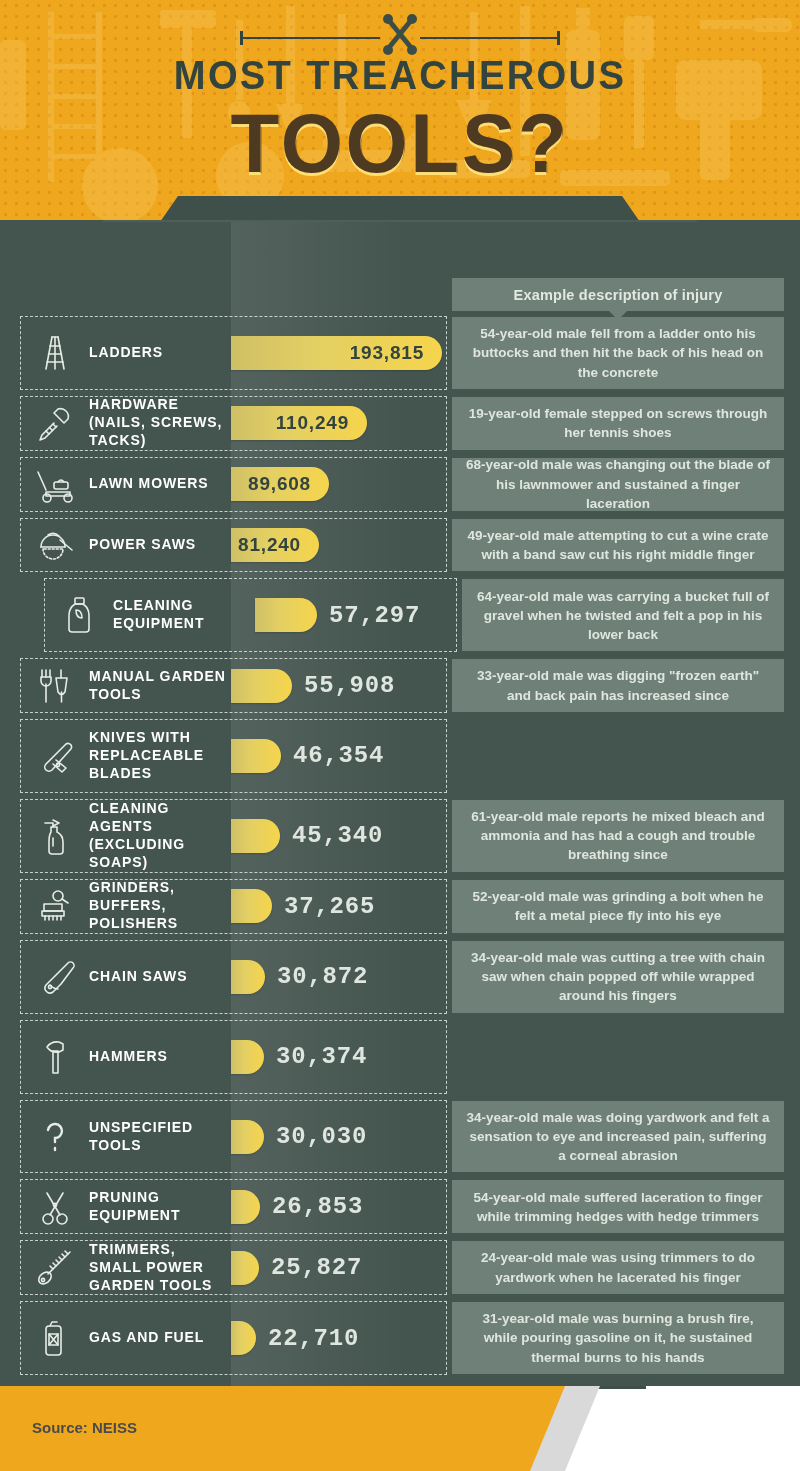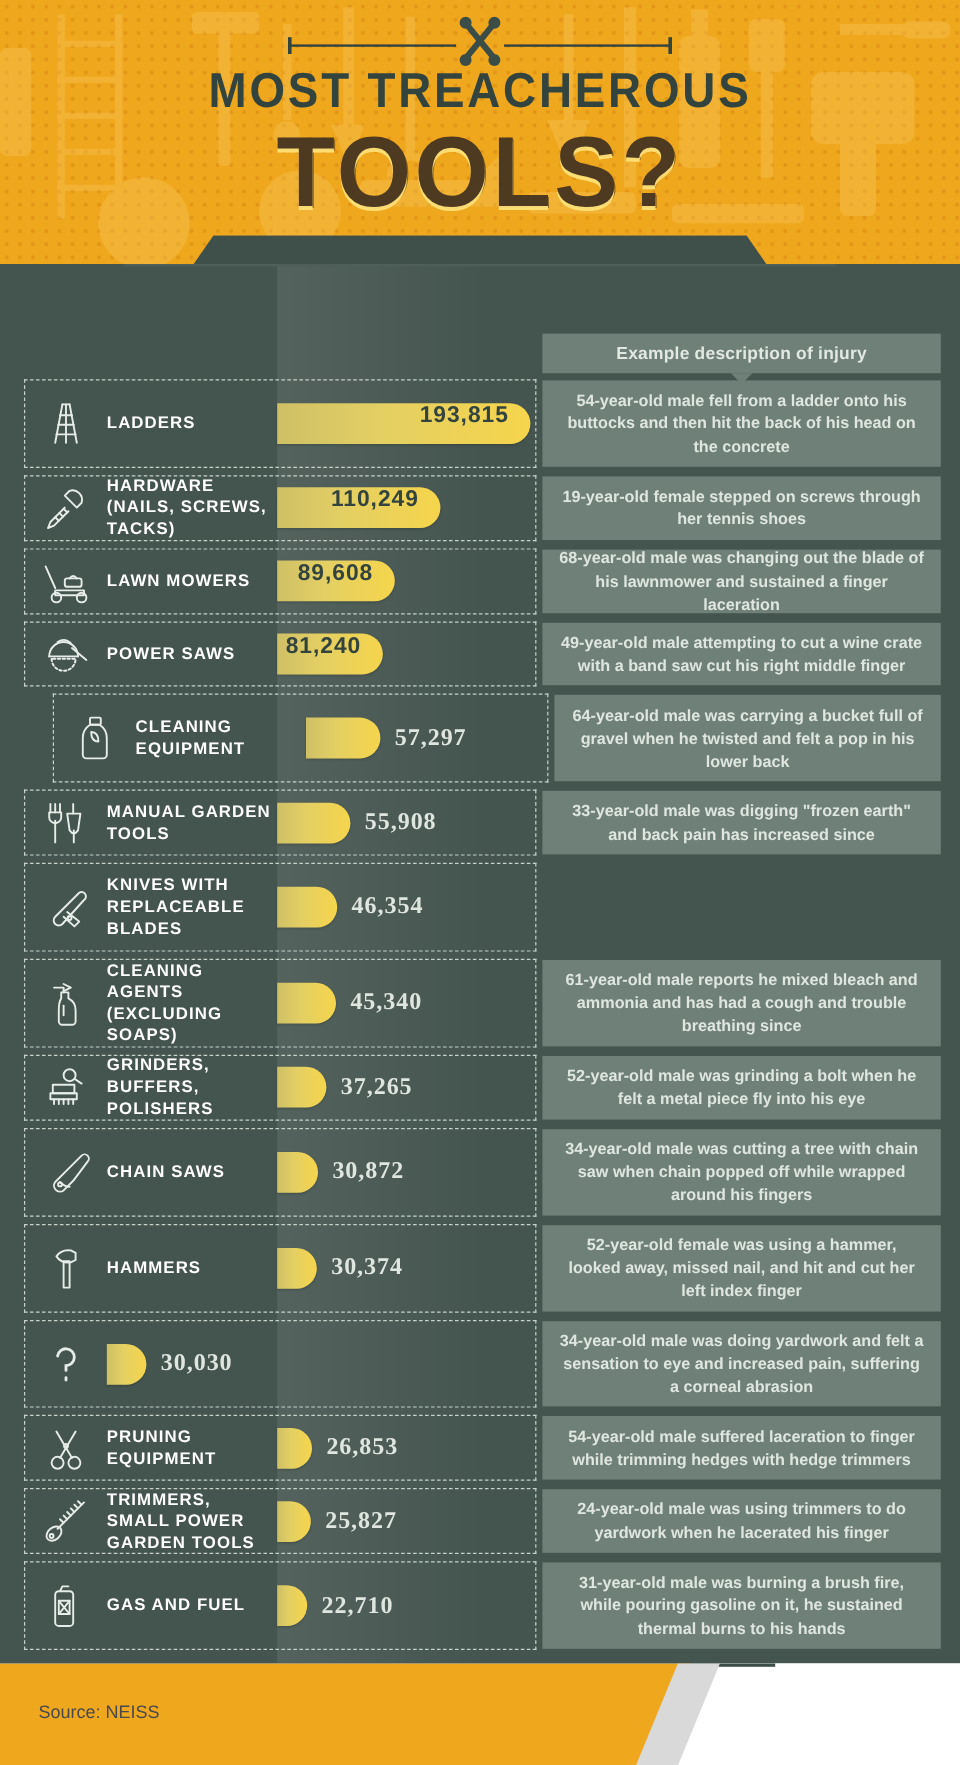--- a/index.html
+++ b/index.html
@@ -142,51 +142,51 @@
     text-transform:uppercase;
   }
   .bar-cell{
     position:relative; flex:1; height:100%;
     display:flex; align-items:center;
   }
   .bar{
     height:34px;
     border-radius:0 17px 17px 0;
     background:linear-gradient(to right, #cfc066 0%, #e3cf63 40%, #f6d54c 100%);
-    display:flex; align-items:flex-start; justify-content:flex-end;
+    display:flex; align-items:center; justify-content:flex-end;
     box-shadow:0 1px 2px rgba(0,0,0,0.18);
   }
   .bar .val-in{
     font-size:19px; font-weight:700; color:#33443f;
     letter-spacing:0.8px; padding-right:18px;
     font-family:"Liberation Sans Narrow","Liberation Sans",sans-serif;
   }
   .val-out{
-    font-size:20px; font-weight:700; color:#dfe5df;
+    font-size:24px; font-weight:700; color:#dfe5df;
     letter-spacing:0.8px; margin-left:12px;
-    font-family:Liberation Serif, serif;
+    font-family:Liberation Mono, monospace;
   }
 
   .row-right{
     margin-left:5px; margin-right:16px; width:332px;
     background:#6e8077;
     display:flex; align-items:center; justify-content:center;
     padding:9px 14px;
   }
   .row-right span{
     display:block; text-align:center;
     font-size:13.5px; color:#dfe6e0; line-height:1.42;
     font-family:"Liberation Sans Narrow","Liberation Sans",sans-serif;
     font-weight:bold;
   }
 
   
   .footer{
     position:absolute; top:1386px; left:0; width:646px; height:85px;
-    background:#ffffff; overflow:hidden;
+    background:#ffffff; overflow:hidden;font-weight:bold;
   }
   .f-yellow{
     position:absolute; left:0; top:0; width:575px; height:85px;
     background:#efa81e;
     clip-path:polygon(0 0, 575px 0, 540px 85px, 0 85px);
   }
   .f-grey{
     position:absolute; left:530px; top:0; width:70px; height:85px;
     background:#d9d9d9;
     clip-path:polygon(35px 0, 70px 0, 35px 85px, 0 85px);
@@ -529,34 +529,32 @@
                 <path d="M18 16 h5 v22 h-5 z"></path>
               </g>
             </svg>
           </div>
           <div class="label-cell">HAMMERS</div>
           <div class="bar-cell">
             <div class="bar" style="width: 33px;"></div>
             <span class="val-out">30,374</span>
           </div>
         </div>
-        <div class="row-right" style="height: 71.9396px; margin-top: 4px;">
-          <span>52-year-old female was using a hammer, looked away, missed nail, and hit and cut her left index finger</span>
-        </div>
       </div>
       <div class="row" style="height: 79.9396px;">
         <div class="row-left" style="height: 73.9396px; margin-top: 3px;">
           <div class="icon-cell">
             <svg width="40" height="44" viewBox="0 0 40 44">
               <g stroke="#e6ece7" stroke-width="2.4" fill="none" stroke-linecap="round">
                 <path d="M13 15 a7 7 0 1 1 7 8 v4"></path>
                 <line x1="20" y1="33" x2="20" y2="35"></line>
               </g>
             </svg>
           </div>
+          <div class="label-cell">UNSPECIFIED TOOLS</div>
           <div class="bar-cell">
             <div class="bar" style="width: 33px;"></div>
             <span class="val-out">30,030</span>
           </div>
         </div>
         <div class="row-right" style="height: 71.9396px; margin-top: 4px;">
           <span>34-year-old male was doing yardwork and felt a sensation to eye and increased pain, suffering a corneal abrasion</span>
         </div>
       </div>
       <div class="row" style="height: 60.7833px;">

